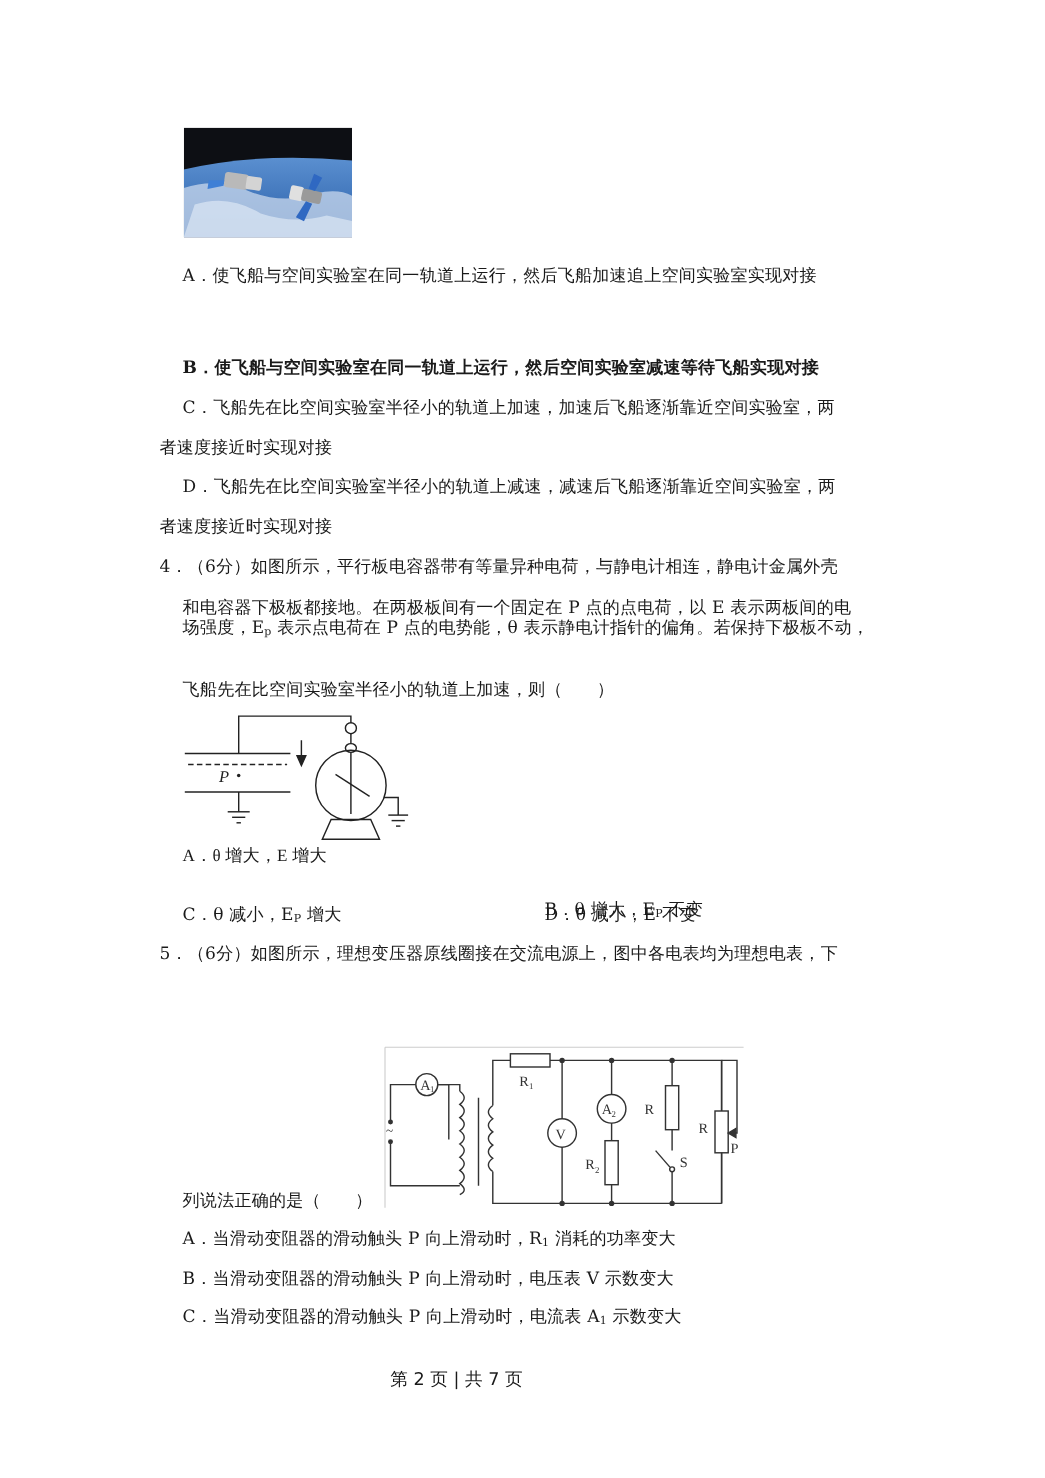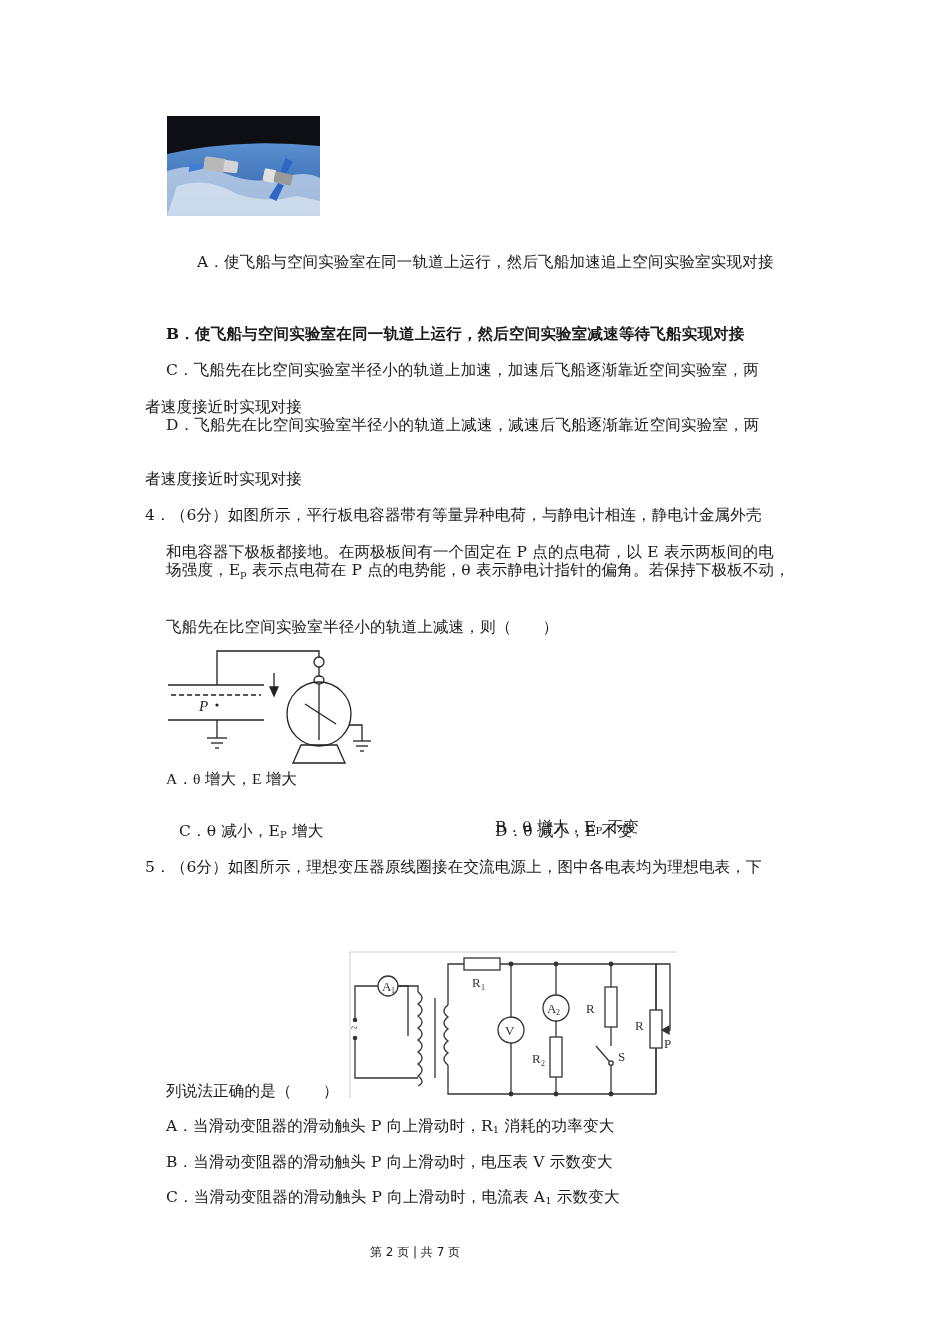--- a/index.html
+++ b/index.html
@@ -2,21 +2,21 @@
 <html><head>
 <meta charset="utf-8">
 <style>
   html, body { margin: 0; padding: 0; background: #ffffff; }
   body { width: 950px; height: 1344px; position: relative; overflow: hidden;
          font-family: "DejaVu Serif", "Liberation Serif", serif; color: #1a1a1a; }
   .abs { position: absolute; }
   .line { position: absolute; font-size: 15.5px; white-space: nowrap; line-height: 20px; letter-spacing: 0.2px; }
   .photo { position: absolute; left: 167px; top: 116px; width: 153px; height: 100px; overflow: hidden; }
   .footer { position: absolute; top: 1244px; left: 0; width: 830px; text-align: center;
-            font-family: "DejaVu Sans", "Liberation Sans", sans-serif; font-size: 12px; }
+            font-family: "DejaVu Sans", "Liberation Sans", sans-serif; font-size: 16px; }
   sub.s { font-size: 10px; vertical-align: -2px; }
 </style>
 </head>
 <body>
 
 <div class="photo">
   <svg width="153" height="100" viewBox="0 0 153 100">
     <defs>
       <linearGradient id="earth" x1="0" y1="0" x2="0" y2="1">
         <stop offset="0" stop-color="#5a8fd0"></stop>
@@ -34,31 +34,31 @@
     </g>
     <g transform="translate(98,52) rotate(12)">
       <rect x="0" y="0" width="12" height="13" rx="2" fill="#e0e0e0"></rect>
       <rect x="11" y="1" width="18" height="11" rx="2" fill="#9a9a9a"></rect>
       <polygon points="18,-14 26,-12 22,1 16,0" fill="#2f68c2"></polygon>
       <polygon points="16,12 22,13 18,30 10,28" fill="#2f68c2"></polygon>
     </g>
   </svg>
 </div>
 
-<div class="line" style="left:166px; top:252px;margin-left:31px;">A．使飞船与空间实验室在同一轨道上运行，然后飞船加速追上空间实验室实现对接</div>
+<div class="line" style="left:166px; top:240px;">A．使飞船与空间实验室在同一轨道上运行，然后飞船加速追上空间实验室实现对接</div>
 <div class="line" style="left:166px; top:324px;font-weight:bold;">B．使飞船与空间实验室在同一轨道上运行，然后空间实验室减速等待飞船实现对接</div>
 <div class="line" style="left:166px; top:360px;">C．飞船先在比空间实验室半径小的轨道上加速，加速后飞船逐渐靠近空间实验室，两</div>
 <div class="line" style="left:145px; top:397px;">者速度接近时实现对接</div>
-<div class="line" style="left:166px; top:415px;">D．飞船先在比空间实验室半径小的轨道上减速，减速后飞船逐渐靠近空间实验室，两</div>
+<div class="line" style="left:166px; top:432px;">D．飞船先在比空间实验室半径小的轨道上减速，减速后飞船逐渐靠近空间实验室，两</div>
 <div class="line" style="left:145px; top:469px;">者速度接近时实现对接</div>
 
 <div class="line" style="left:145px; top:505px;">4．（6分）如图所示，平行板电容器带有等量异种电荷，与静电计相连，静电计金属外壳</div>
 <div class="line" style="left:166px; top:542px;">和电容器下极板都接地。在两极板间有一个固定在 P 点的点电荷，以 E 表示两板间的电</div>
 <div class="line" style="left:166px; top:560px;"><span>场强度，E</span><sub class="s">p</sub><span> 表示点电荷在 P 点的电势能，θ 表示静电计指针的偏角。若保持下极板不动，</span></div>
-<div class="line" style="left:166px; top:617px;">飞船先在比空间实验室半径小的轨道上减速，则（　　）</div>
+<div class="line" style="left:166px; top:617px;">飞船先在比空间实验室半径小的轨道上加速，则（　　）</div>
 
 <div class="abs" style="left:160px; top:645px; width:230px; height:125px;">
   <svg width="230" height="125" viewBox="0 0 230 125" stroke="#222" fill="none" stroke-width="1.3">
 
     <polyline points="57,40 57,6 159,6 159,12"></polyline>
 
     <line x1="8" y1="40" x2="104" y2="40"></line>
 
     <line x1="11" y1="50" x2="101" y2="50" stroke-dasharray="5,3"></line>
 
@@ -84,21 +84,21 @@
 
     <polyline points="189,80 202,80 202,96"></polyline>
     <line x1="193" y1="96" x2="211" y2="96"></line>
     <line x1="196" y1="101" x2="208" y2="101"></line>
     <line x1="200" y1="106" x2="204" y2="106"></line>
   </svg>
 </div>
 
 <div class="line" style="left:166px; top:769px;font-family:Liberation Serif, serif;">A．θ 增大，E 增大</div>
 <div class="line" style="left:495px; top:817px;"><span>B．θ 增大，E</span><sub class="s">P</sub><span> 不变</span></div>
-<div class="line" style="left:166px; top:821px;margin-left:13px;"><span>C．θ 减小，E</span><sub class="s">P</sub><span> 增大</span></div>
+<div class="line" style="left:166px; top:821px;"><span>C．θ 减小，E</span><sub class="s">P</sub><span> 增大</span></div>
 <div class="line" style="left:495px; top:821px;">D．θ 减小，E 不变</div>
 
 <div class="line" style="left:145px; top:857px;text-align:center;">5．（6分）如图所示，理想变压器原线圈接在交流电源上，图中各电表均为理想电表，下</div>
 
 <div class="abs" style="left:348px; top:950px; width:330px; height:150px;">
   <svg width="330" height="150" viewBox="0 0 330 150" fill="none" stroke="#333" stroke-width="1.3" font-family="Liberation Serif, serif">
     <line x1="2" y1="2" x2="328" y2="2" stroke="#ccc" stroke-width="1"></line>
     <line x1="2" y1="2" x2="2" y2="148" stroke="#ccc" stroke-width="1"></line>
 
     <polyline points="60,86 60,36 38,36"></polyline>

